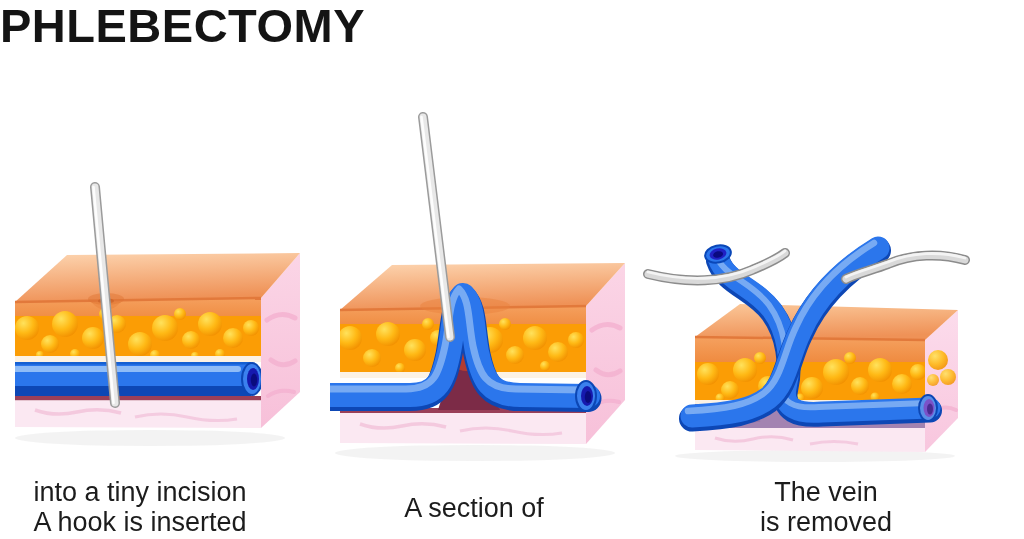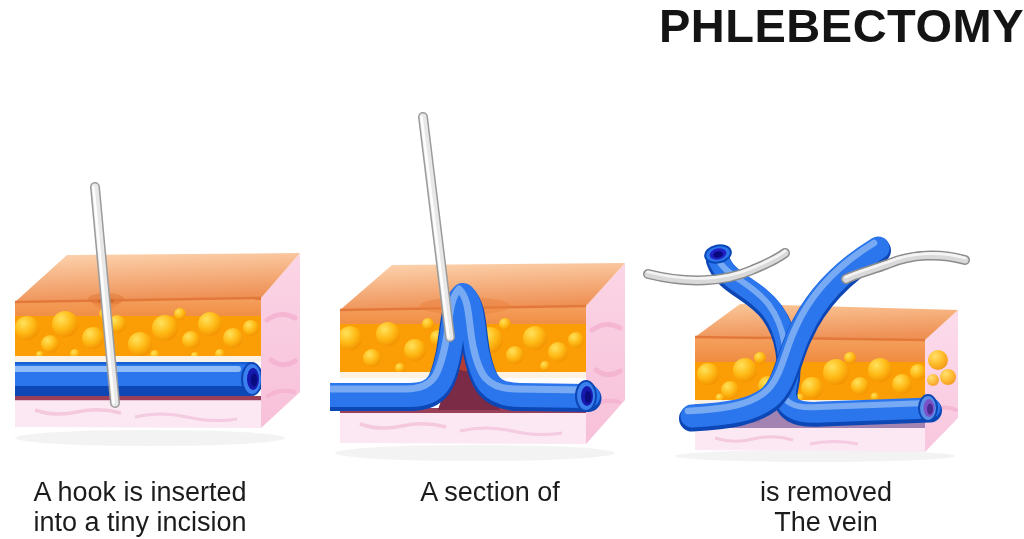--- a/index.html
+++ b/index.html
@@ -1,28 +1,28 @@
 <!DOCTYPE html>
 <html><head>
 <meta charset="utf-8">
 <style>
   html,body{margin:0;padding:0;background:#ffffff;}
   body{width:1024px;height:539px;position:relative;overflow:hidden;
        font-family:"Liberation Sans",sans-serif;}
-  .title{position:absolute;top:0;left:0;width:1024px;text-align:right;
+  .title{position:absolute;top:0;left:0;width:1024px;text-align:left;
          font-size:47px;line-height:52px;font-weight:bold;color:#141414;
          letter-spacing:0.5px;}
   .panel-svg{position:absolute;}
   #panel1-svg{left:5px;top:160px;width:300px;height:320px;}
   #panel2-svg{left:330px;top:100px;width:300px;height:365px;}
   #panel3-svg{left:640px;top:222px;width:370px;height:240px;}
   .caption{position:absolute;text-align:center;font-size:27px;line-height:30px;
            color:#1c1c1c;top:477px;}
   #caption1{left:0px;width:280px;}
-  #caption2{left:330px;width:320px;}
+  #caption2{left:314px;width:320px;margin-top:16px;}
   #caption3{left:660px;width:332px;}
   .caption span{display:block;}
 </style>
 </head>
 <body>
 
 <div class="title">PHLEBECTOMY</div>
 
 <svg id="panel1-svg" class="panel-svg" viewBox="0 0 300 320">
   <defs>
@@ -298,22 +298,22 @@
   </g>
 
   <g>
     <path d="M 325,38 C 300,31 272,32 248,42 C 232,48 216,52 206,57" fill="none" stroke="#8C8C8C" stroke-width="10" stroke-linecap="round"></path>
     <path d="M 325,38 C 300,31 272,32 248,42 C 232,48 216,52 206,57" fill="none" stroke="#D9D9D9" stroke-width="7" stroke-linecap="round"></path>
     <path d="M 325,36 C 300,29 272,30 248,40 C 232,46 216,50 206,55" fill="none" stroke="#F4F4F4" stroke-width="2.8" stroke-linecap="round"></path>
   </g>
 </svg>
 
 <div id="caption1" class="caption">
+  <span>into a tiny incision</span>
   <span>A hook is inserted</span>
-  <span>into a tiny incision</span>
 </div>
 <div id="caption2" class="caption">
   <span>A section of</span>
 </div>
 <div id="caption3" class="caption">
+  <span>The vein</span>
   <span>is removed</span>
-  <span>The vein</span>
 </div>
 
 </body></html>

